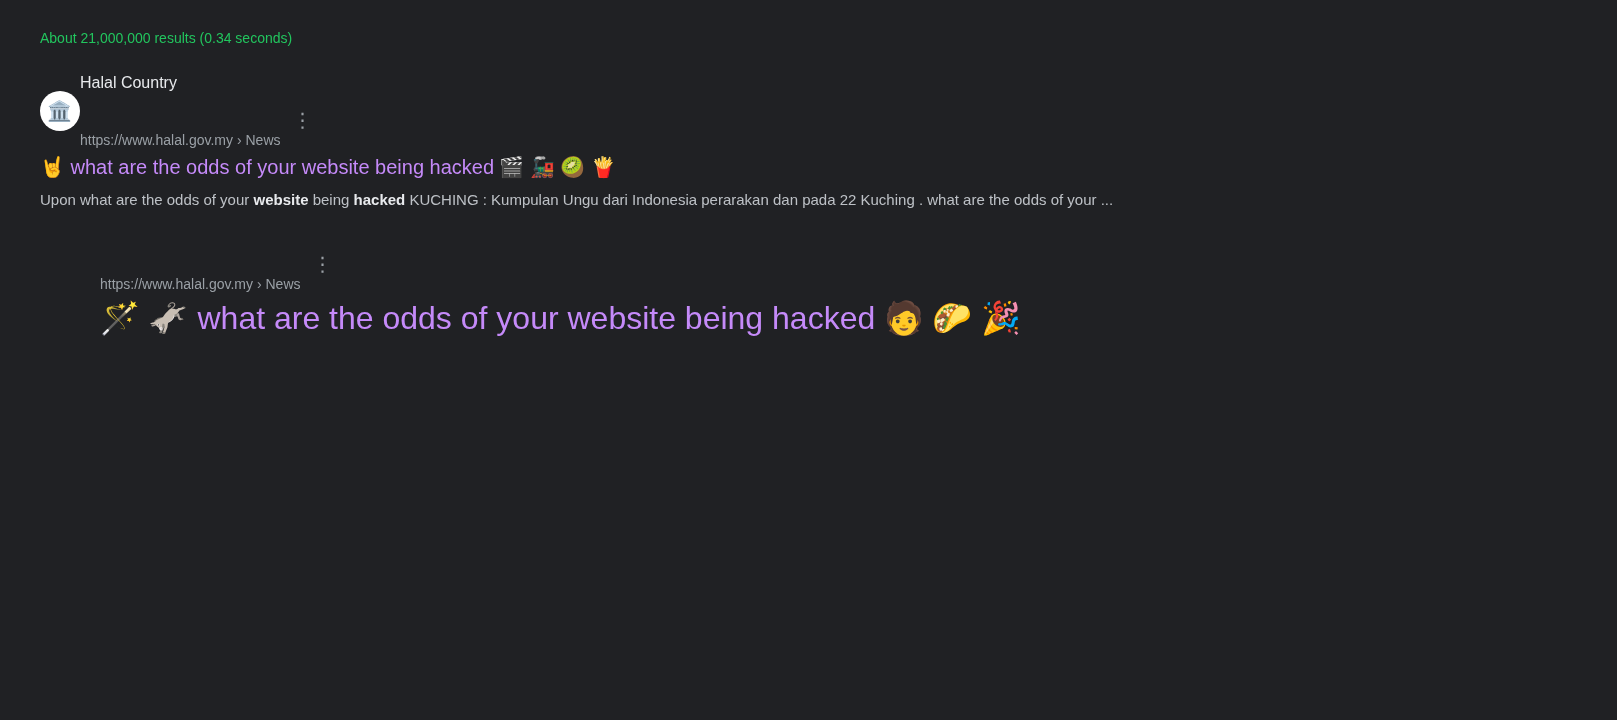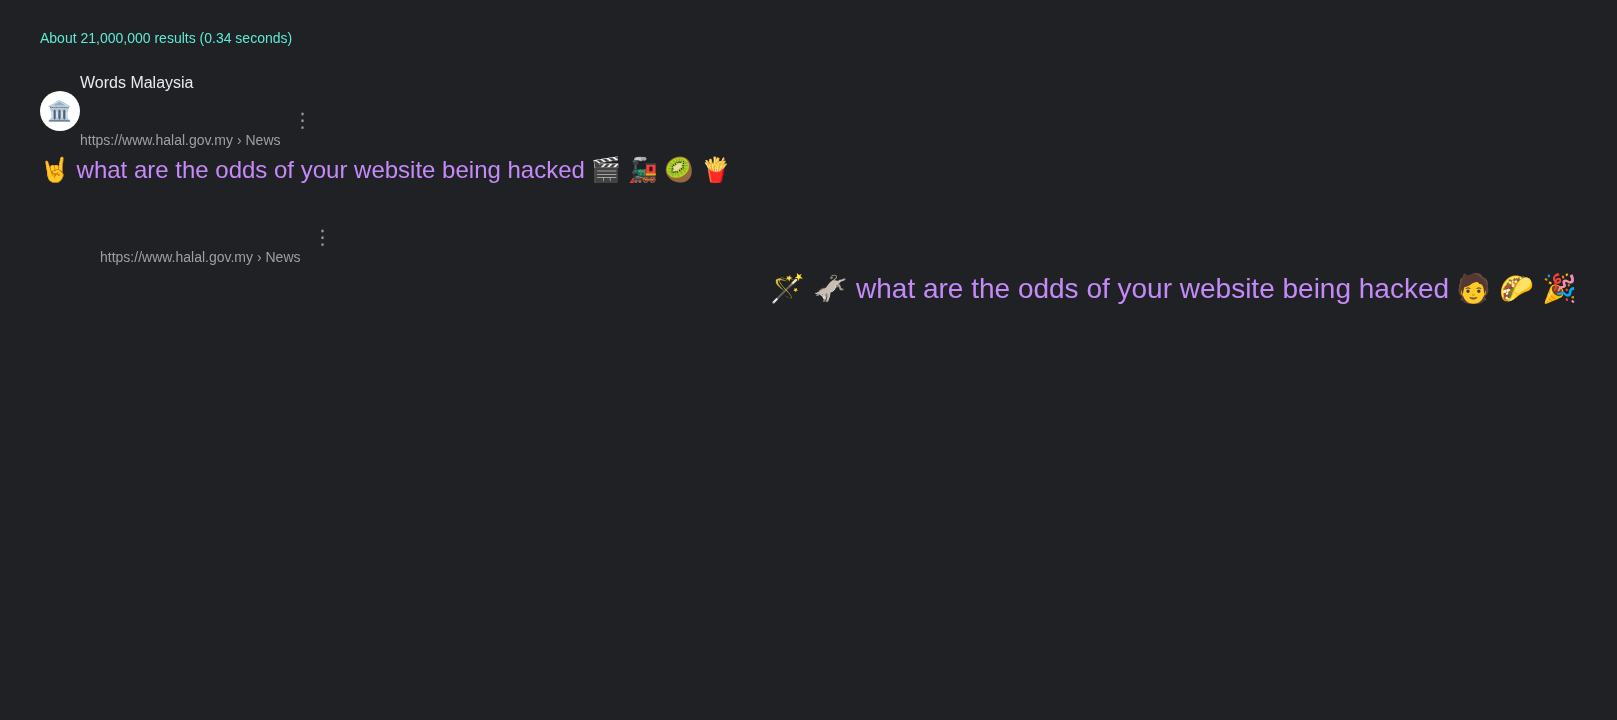--- a/index.html
+++ b/index.html
@@ -12,21 +12,21 @@
       background-color: #202124;
       color: #e8eaed;
       font-family: Arial, sans-serif;
       font-size: 16px;
       width: 1617px;
       min-height: 720px;
       padding: 30px 40px;
     }
 
     .results-count {
-      color: #5eead4;
+      color: #22c55e;
       font-size: 14px;
       margin-bottom: 28px;
     }
 
     .search-result {
       margin-bottom: 32px;
     }
 
     .result-header {
       display: flex;
@@ -59,21 +59,21 @@
 
     .more-options {
       color: #9aa0a6;
       font-size: 20px;
       cursor: pointer;
       margin-left: 4px;
       line-height: 1;
     }
 
     .result-title {
-      font-size: 24px;
+      font-size: 20px;
       color: #c58af9;
       margin-bottom: 8px;
       line-height: 1.3;
     }
 
     .result-snippet {
       color: #bdc1c6;
       font-size: 15px;
       line-height: 1.6;
       max-width: 1400px;
@@ -96,24 +96,23 @@
       gap: 8px;
       margin-bottom: 6px;
     }
 
     .sub-result .site-url {
       color: #9aa0a6;
       font-size: 14px;
     }
 
     .sub-result .result-title {
-      font-size: 28px;
+      font-size: 32px;
       color: #c58af9;
       margin-bottom: 8px;
-      text-align: right;
     }
 
     .emoji {
       font-style: normal;
     }
 
     
     .favicon-circle {
       width: 40px;
       height: 40px;
@@ -130,36 +129,39 @@
 
 <div class="results-count">About 21,000,000 results (0.34 seconds)</div>
 
 <div class="search-result">
 
   <div class="result-header">
     <div class="favicon-circle">
       <span>🏛️</span>
     </div>
     <div class="site-info">
-      <span class="site-name">Words Malaysia</span>
+      <span class="site-name">Halal Country</span>
       <div class="site-url-row">
         <span class="site-url">
           <span>https://www.halal.gov.my</span>
           <span> › </span>
           <span>News</span>
         </span>
         <span class="more-options">⋮</span>
       </div>
     </div>
   </div>
 
   <div class="result-title">
     <span class="emoji">🤘 </span><span>what are the odds of your website being hacked</span><span class="emoji"> 🎬 🚂 🥝 🍟</span>
   </div>
 
+  <div class="result-snippet">
+    Upon what are the odds of your <strong>website</strong> being <strong>hacked</strong> KUCHING : Kumpulan Ungu dari Indonesia perarakan dan pada 22 Kuching . what are the odds of your ...
+  </div>
 
   <div class="sub-result">
     <div class="sub-url-row">
       <span class="site-url">
         <span>https://www.halal.gov.my</span>
         <span> › </span>
         <span>News</span>
       </span>
       <span class="more-options">⋮</span>
     </div>

